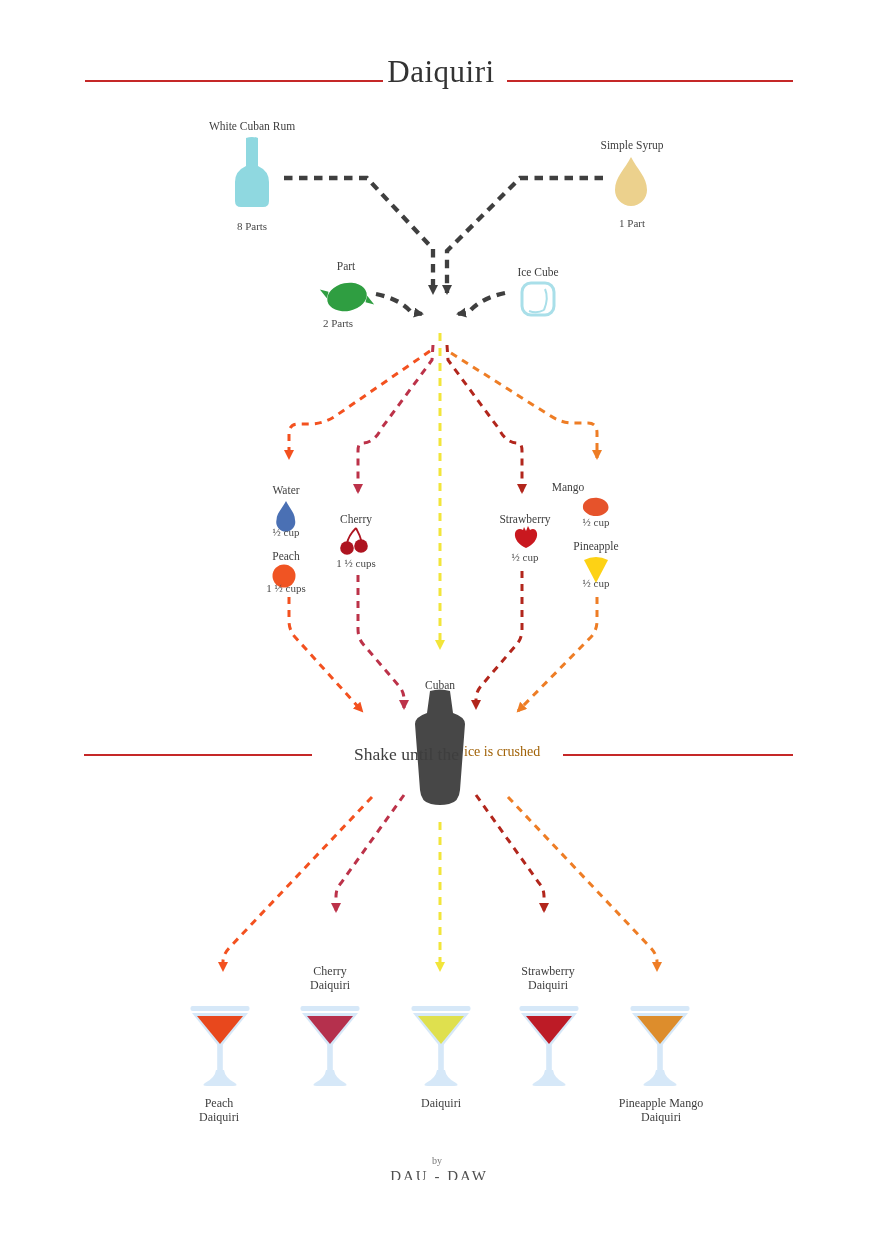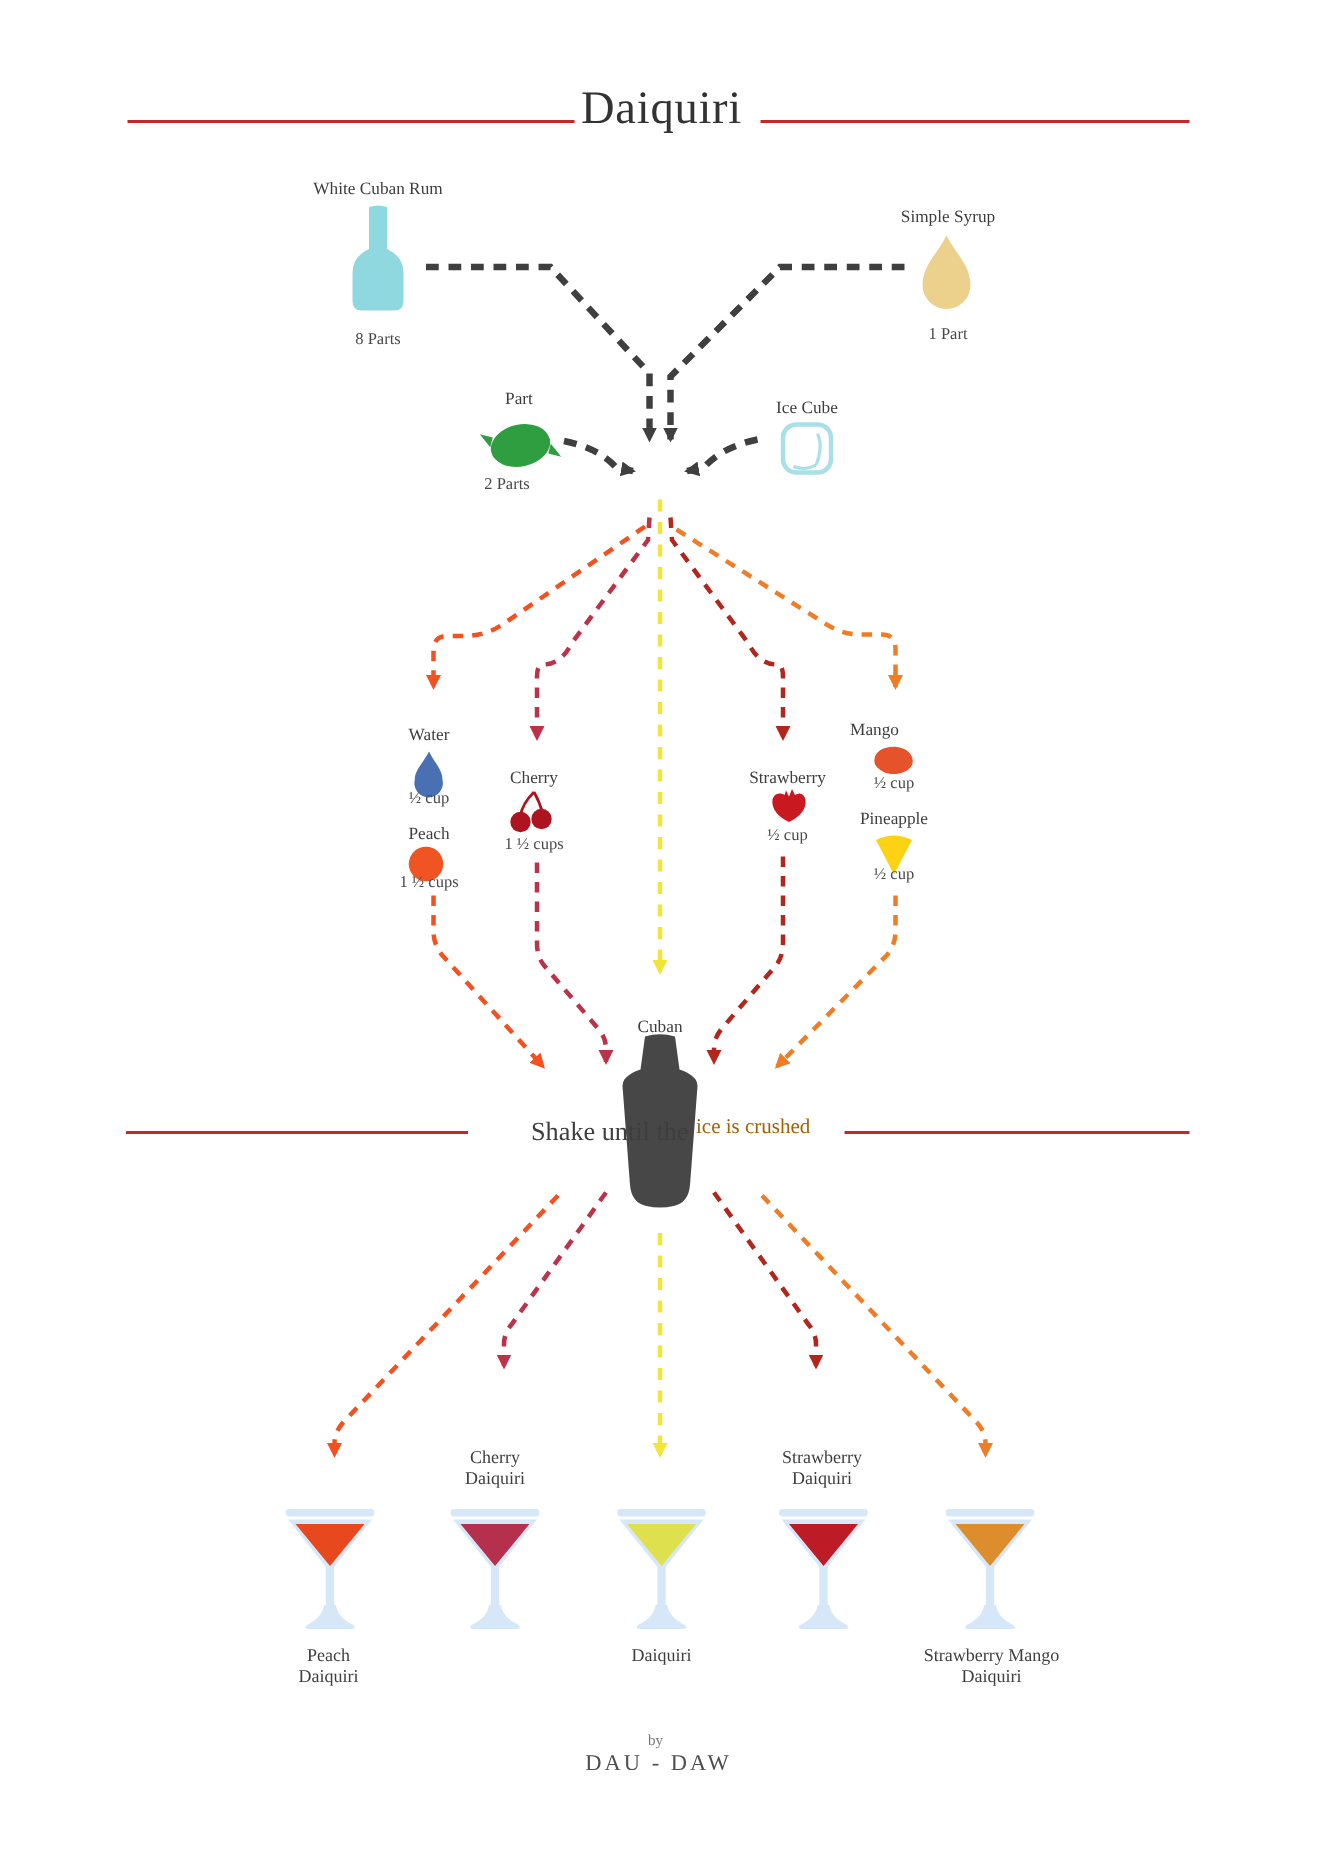--- a/index.html
+++ b/index.html
@@ -144,35 +144,35 @@
   <div class="lbl" style="left:538px;top:266px">Ice Cube</div>
 
   <div class="lbl" style="left:286px;top:484px">Water</div>
   <div class="lbl qty" style="left:286px;top:526px">½ cup</div>
   <div class="lbl" style="left:286px;top:550px">Peach</div>
   <div class="lbl qty" style="left:286px;top:582px">1 ½ cups</div>
   <div class="lbl" style="left:356px;top:513px">Cherry</div>
   <div class="lbl qty" style="left:356px;top:557px">1 ½ cups</div>
   <div class="lbl" style="left:525px;top:513px">Strawberry</div>
   <div class="lbl qty" style="left:525px;top:551px">½ cup</div>
-  <div class="lbl" style="left:583px;top:481px">Mango</div>
+  <div class="lbl" style="left:568px;top:481px">Mango</div>
   <div class="lbl qty" style="left:596px;top:516px">½ cup</div>
   <div class="lbl" style="left:596px;top:540px">Pineapple</div>
   <div class="lbl qty" style="left:596px;top:577px">½ cup</div>
 
   <div class="lbl" style="left:440px;top:679px">Cuban</div>
   <div class="shake-left">Shake until the</div>
   <div class="shake-right">ice is crushed</div>
 
   <div class="lbl result" style="left:219px;top:1096px">Peach</div>
   <div class="lbl result" style="left:219px;top:1110px">Daiquiri</div>
   <div class="lbl result" style="left:330px;top:964px">Cherry</div>
   <div class="lbl result" style="left:330px;top:978px">Daiquiri</div>
   <div class="lbl result" style="left:441px;top:1096px">Daiquiri</div>
   <div class="lbl result" style="left:548px;top:964px">Strawberry</div>
   <div class="lbl result" style="left:548px;top:978px">Daiquiri</div>
-  <div class="lbl result" style="left:661px;top:1096px">Strawberry Mango</div>
+  <div class="lbl result" style="left:661px;top:1096px">Pineapple Mango</div>
   <div class="lbl result" style="left:661px;top:1110px">Daiquiri</div>
 
   <div class="lbl by" style="left:437px;top:1155px">by</div>
   <div class="lbl brand" style="left:439px;top:1168px">DAU - DAW</div>
 
 </div>
 
 </body></html>

